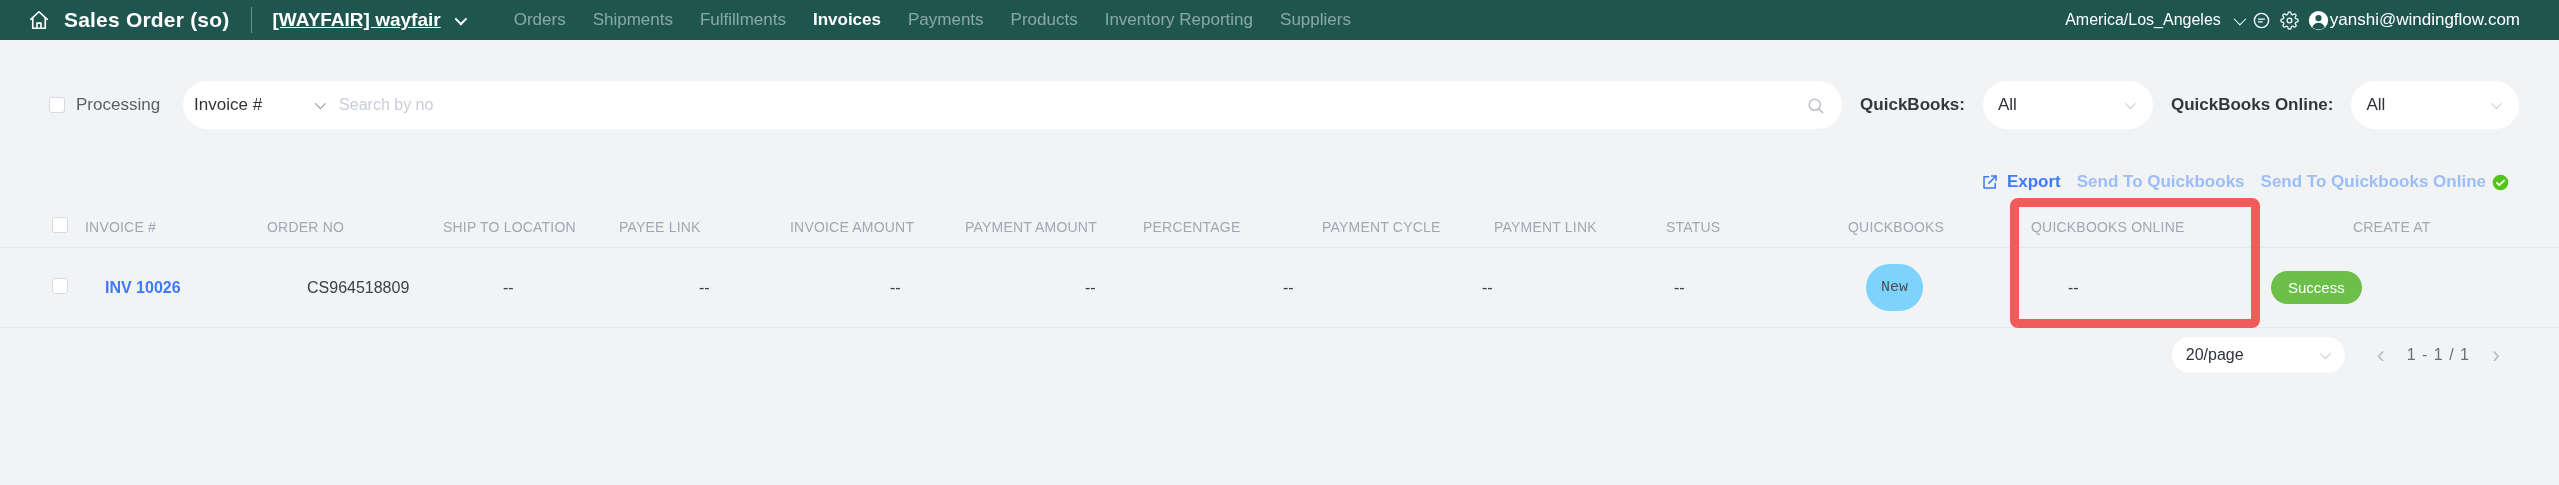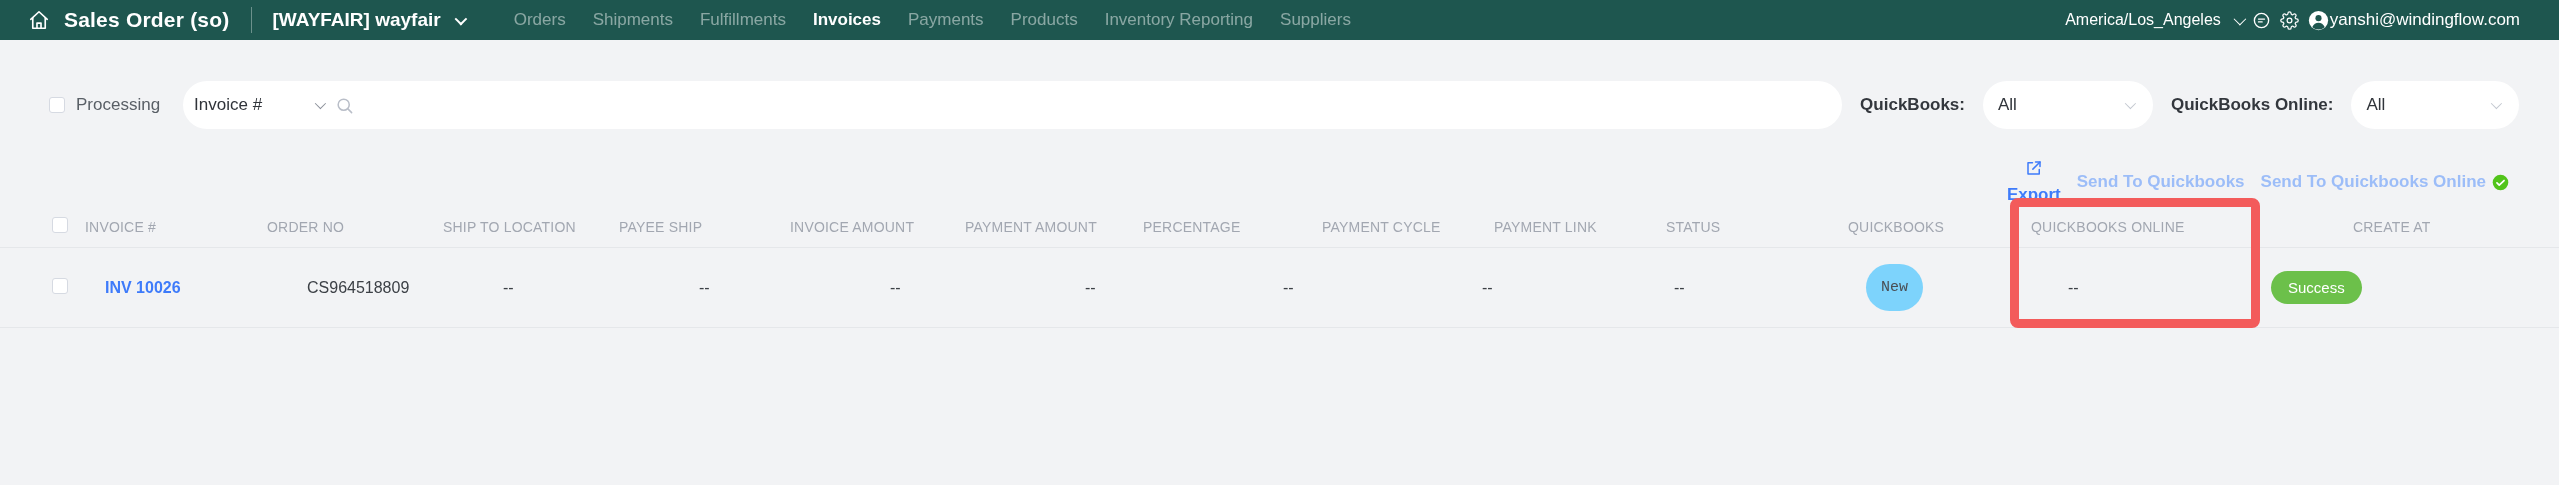--- a/index.html
+++ b/index.html
@@ -14,21 +14,21 @@
   .topbar {
     position: absolute; top: 0; left: 0; width: 2559px; height: 40px;
     background: #1e564f; display: flex; align-items: center;
     color: #fff;
   }
   .topbar-left { display: flex; align-items: center; padding-left: 28px; }
   .home-icon { width: 22px; height: 22px; display: inline-flex; }
   .app-title { font-size: 21px; font-weight: 700; margin-left: 14px; letter-spacing: 0.2px; }
   .topbar-divider { width: 1px; height: 26px; background: rgba(255,255,255,0.35); margin: 0 20px 0 22px; }
   .store-selector { display: flex; align-items: center; cursor: pointer; }
-  .store-name { font-size: 19px; font-weight: 700; }
+  .store-name { font-size: 19px; font-weight: 700; text-decoration: underline; }
   .chev { display: inline-block; width: 9px; height: 9px; border-right: 2px solid currentColor; border-bottom: 2px solid currentColor; transform: rotate(45deg) translateY(-2px); }
   .store-selector .chev { margin-left: 14px; color: #fff; }
   .main-nav { display: flex; align-items: center; margin-left: 50px; gap: 27px; }
   .nav-item { font-size: 17px; color: rgba(255,255,255,0.48); cursor: pointer; white-space: nowrap; }
   .nav-item.active { color: #ffffff; font-weight: 700; }
   .topbar-right { margin-left: auto; display: flex; align-items: center; gap: 9px; padding-right: 39px; }
   .timezone { font-size: 16px; display: flex; align-items: center; cursor: pointer; }
   .timezone .chev { margin-left: 13px; border-width: 1.5px; }
   .tb-icon { width: 19px; height: 19px; display: inline-flex; cursor: pointer; }
   .avatar { width: 21px; height: 21px; display: inline-flex; }
@@ -69,21 +69,21 @@
   .select-pill.qbo { width: 168px; margin-left: 18px; }
   .select-value { font-size: 17px; color: #30343a; }
   .select-pill .chev { margin-left: auto; color: #c3c8d0; border-width: 1.5px; width: 8px; height: 8px; }
 
   
   .export-row {
     position: absolute; top: 166px; right: 50px; height: 32px;
     display: flex; align-items: center; gap: 16px;
   }
   .action-link { display: flex; align-items: center; gap: 8px; font-size: 17px; font-weight: 700; cursor: pointer; white-space: nowrap; }
-  .action-link.primary { color: #3e7bfa; flex-direction: column; }
+  .action-link.primary { color: #3e7bfa; }
   .action-link.disabled { color: #9cbdf8; }
   .export-icon { width: 18px; height: 18px; display: inline-flex; }
   .check-icon { width: 17px; height: 17px; display: inline-flex; margin-left: -2px; }
 
   
   .grid-row {
     position: absolute; left: 0; width: 2559px; display: grid;
     grid-template-columns: 85px 182px 176px 176px 171px 175px 178px 179px 172px 172px 182px 183px 322px 206px;
     align-items: center;
   }
@@ -182,20 +182,21 @@
   </div>
 
   <div class="filter-row">
     <span class="checkbox"></span>
     <span class="processing-label">Processing</span>
     <div class="search-group">
       <div class="search-type">
         <span class="search-type-value">Invoice #</span>
         <span class="chev"></span>
       </div>
+      <input class="search-input" type="text" placeholder="Search by no" style="">
       <span class="search-icon">
         <svg viewBox="0 0 24 24" fill="none" stroke="#b9bec8" stroke-width="1.9" stroke-linecap="round">
             <circle cx="11" cy="11" r="7"></circle>
             <path d="M16.3 16.3 21 21"></path>
           </svg>
       </span>
     </div>
     <span class="filter-label">QuickBooks:</span>
     <div class="select-pill qb">
       <span class="select-value">All</span>
@@ -231,21 +232,21 @@
           </svg>
       </span>
     </span>
   </div>
 
   <div class="grid-row table-header">
     <div class="cell-check"><span class="checkbox"></span></div>
     <div class="th">INVOICE #</div>
     <div class="th">ORDER NO</div>
     <div class="th">SHIP TO LOCATION</div>
-    <div class="th">PAYEE SHIP</div>
+    <div class="th">PAYEE LINK</div>
     <div class="th">INVOICE AMOUNT</div>
     <div class="th">PAYMENT AMOUNT</div>
     <div class="th">PERCENTAGE</div>
     <div class="th">PAYMENT CYCLE</div>
     <div class="th">PAYMENT LINK</div>
     <div class="th">STATUS</div>
     <div class="th">QUICKBOOKS</div>
     <div class="th">QUICKBOOKS ONLINE</div>
     <div class="th">CREATE AT</div>
   </div>
@@ -263,16 +264,25 @@
     <div class="td">--</div>
     <div class="td"><span class="badge new">New</span></div>
     <div class="td">--</div>
     <div class="td"><span class="badge success">Success</span></div>
     <div class="td create-at">
       <div>2026-03-02</div>
       <div>19:18:54</div>
     </div>
   </div>
 
+  <div class="pagination">
+    <div class="page-size-pill">
+      <span class="page-size-value">20/page</span>
+      <span class="chev"></span>
+    </div>
+    <span class="page-arrow prev">‹</span>
+    <span class="page-range">1 - 1 / 1</span>
+    <span class="page-arrow next">›</span>
+  </div>
 
   <div class="highlight-rect"></div>
 
 </div>
 
 </body></html>

